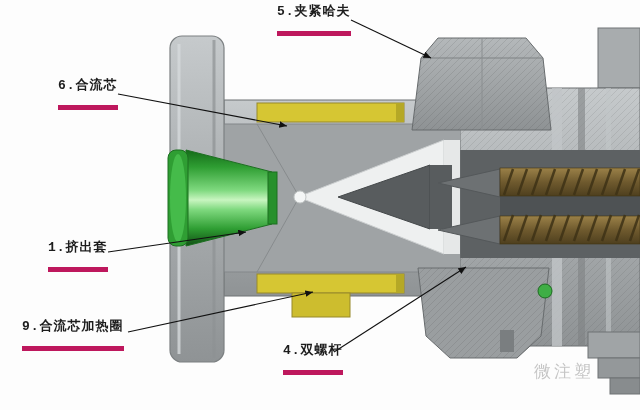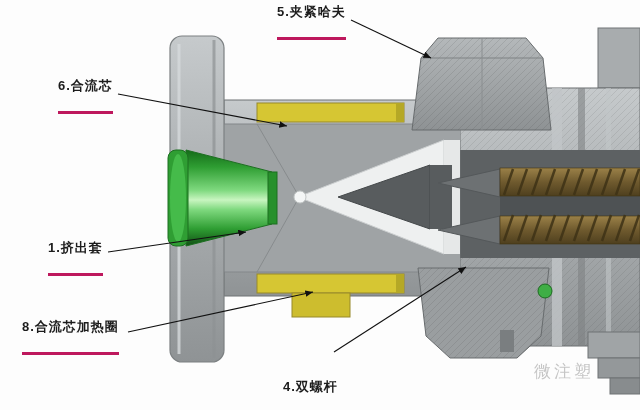--- a/index.html
+++ b/index.html
@@ -3,22 +3,22 @@
 <meta charset="utf-8">
 <style>
   html,body { margin:0; padding:0; background:#ffffff; }
   .stage {
     position:relative; width:640px; height:410px; background:#fdfdfd;
     font-family:"DejaVu Sans","Liberation Sans",sans-serif; overflow:hidden;
   }
   svg { position:absolute; left:0; top:0; }
   .label {
     position:absolute; font-size:13px; font-weight:600; color:#1c1c1c;
-    font-family:Liberation Sans, sans-serif;
-    border-bottom:3px solid #be185d; padding-bottom:17px;
+    font-family:Liberation Mono, monospace;
+    border-bottom:5px solid #be185d; padding-bottom:11px;
     letter-spacing:1px; line-height:1.15; white-space:nowrap;
   }
   .watermark {
     position:absolute; left:534px; top:360px; font-size:17px;
     color:#8f8f8f; opacity:.5; filter:blur(.7px); letter-spacing:3px;
     font-family:Liberation Mono, monospace;
   }
 </style>
 </head>
 <body>
@@ -165,18 +165,18 @@
       <line x1="118" y1="94" x2="287" y2="126" marker-end="url(#arrow)"></line>
       <line x1="108" y1="252" x2="246" y2="232" marker-end="url(#arrow)"></line>
       <line x1="128" y1="332" x2="313" y2="292" marker-end="url(#arrow)"></line>
       <line x1="334" y1="352" x2="466" y2="267" marker-end="url(#arrow)"></line>
       <line x1="351" y1="20" x2="431" y2="58" marker-end="url(#arrow)"></line>
     </g>
   </svg>
 
   <div class="label" style="left:58px; top:79px;">6.合流芯</div>
   <div class="label" style="left:48px; top:241px;">1.挤出套</div>
-  <div class="label" style="left:22px; top:320px;">8.合流芯加热圈</div>
-  <div class="label" style="left:283px; top:344px;margin-top:36px;">4.双螺杆</div>
+  <div class="label" style="left:22px; top:320px;">9.合流芯加热圈</div>
+  <div class="label" style="left:283px; top:344px;">4.双螺杆</div>
   <div class="label" style="left:277px; top:5px;">5.夹紧哈夫</div>
 
   <div class="watermark">微注塑</div>
 </div>
 
 </body></html>

